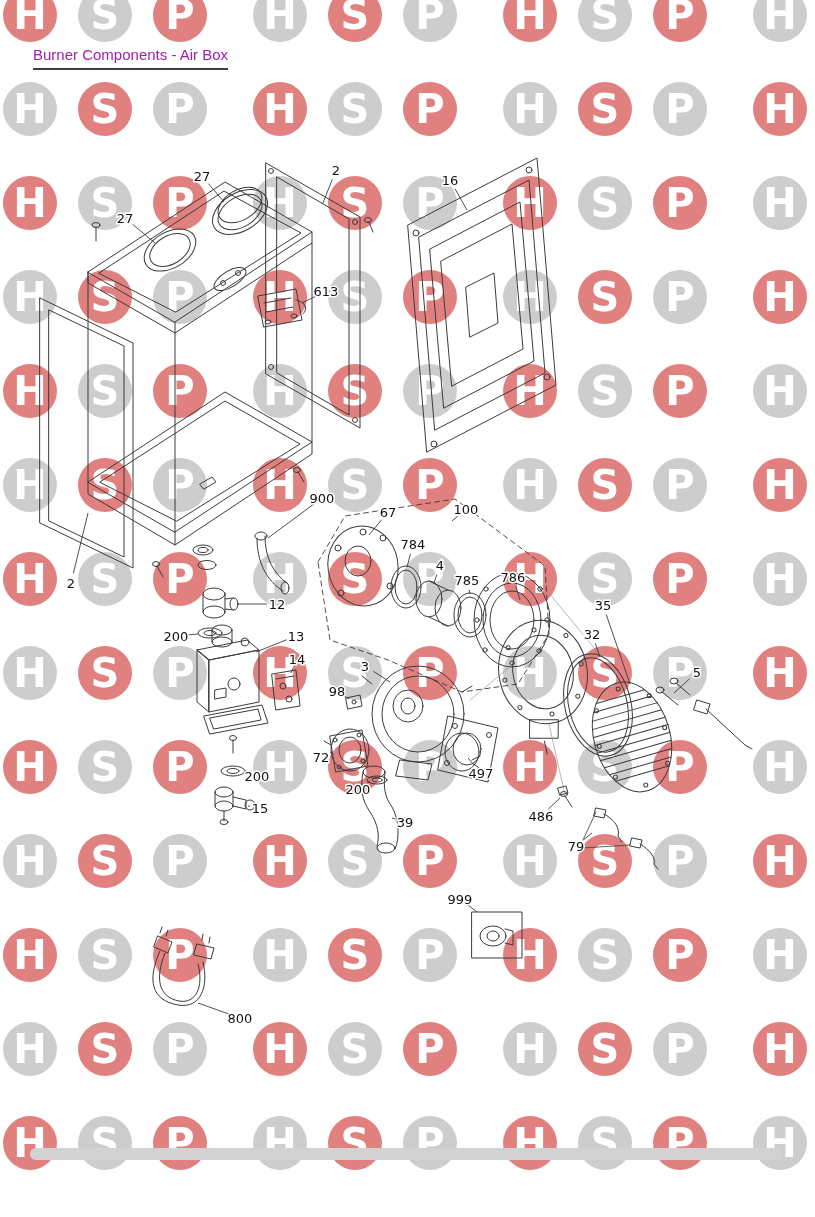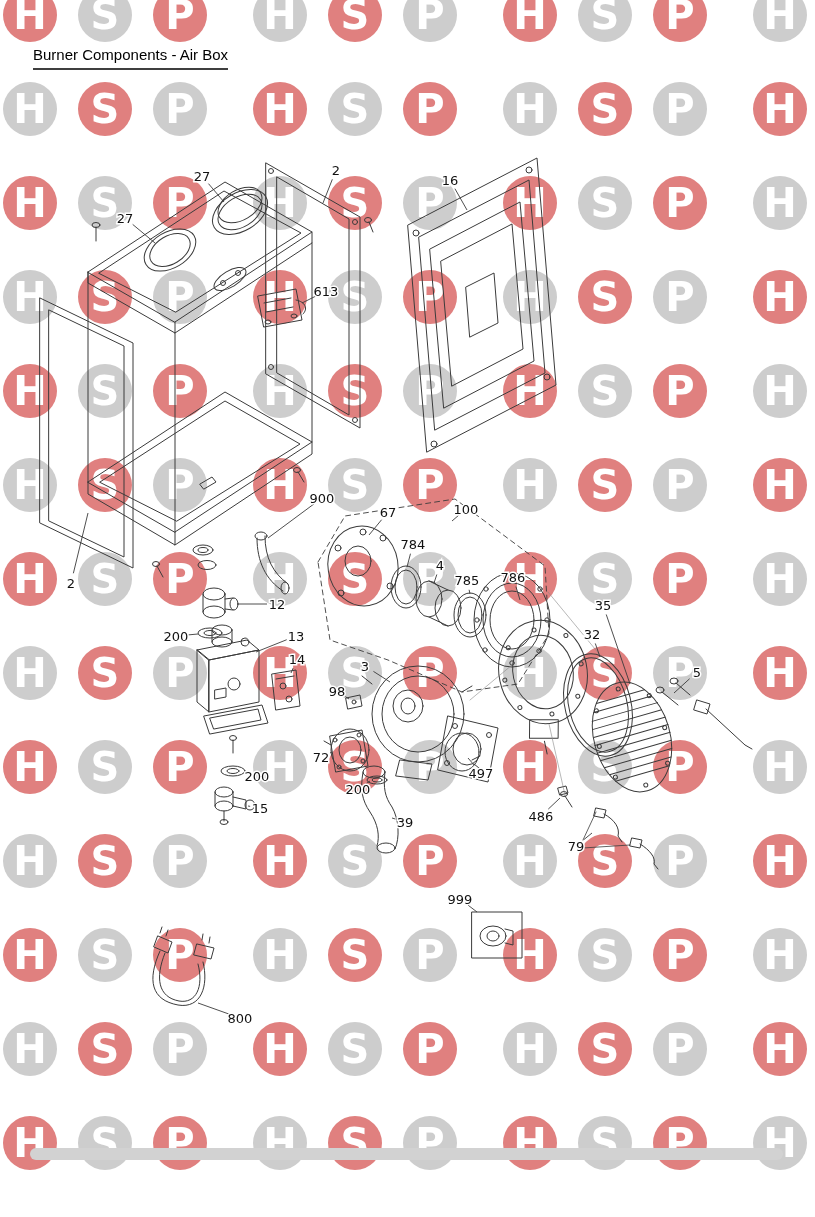--- a/index.html
+++ b/index.html
@@ -17,21 +17,21 @@
   #diagram  { z-index: 1; }
   .title-bar {
     position: absolute;
     top: 46px;
     left: 33px;
     z-index: 3;
   }
   .title-bar .title-text {
     display: inline-block;
     font-size: 15px;
-    color: #000000;
+    color: #a21caf;
     padding-bottom: 5px;
     border-bottom: 2px solid #3f3f3f;
     white-space: nowrap;
   }
   .footer-bar {
     position: absolute;
     left: 30px;
     top: 1148px;
     width: 753px;
     height: 12px;

